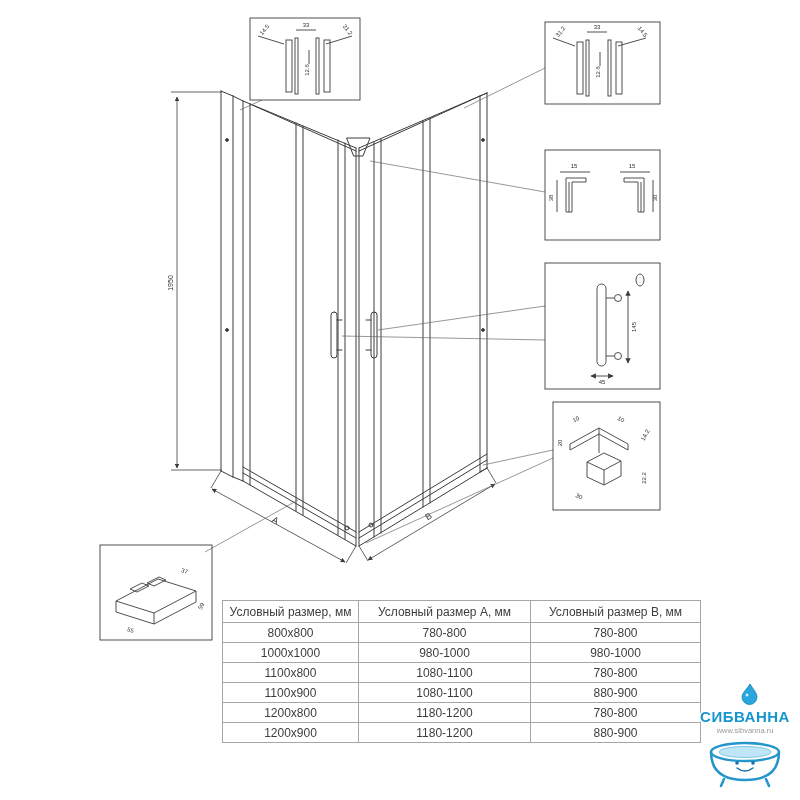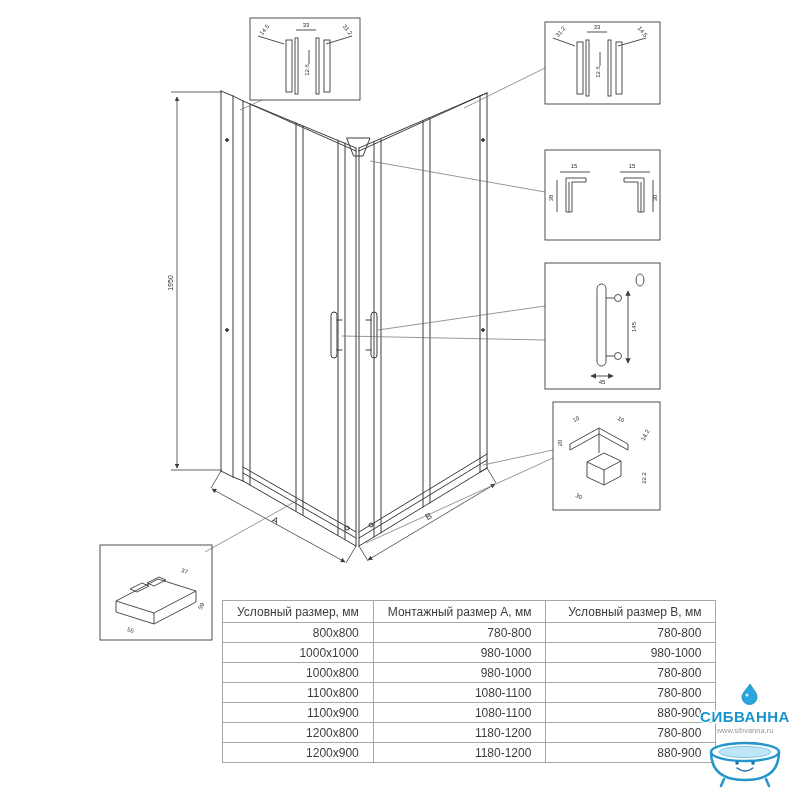--- a/index.html
+++ b/index.html
@@ -4,21 +4,21 @@
 <style>
   * { margin:0; padding:0; box-sizing:border-box; }
   html,body { width:800px; height:800px; background:#fff; font-family:"Liberation Sans", sans-serif; }
   .stage { position:relative; width:800px; height:800px; background:#fff; overflow:hidden; }
   svg.drawing { position:absolute; left:0; top:0; }
   svg text { fill:#2e2e2e; font-family:"Liberation Sans", sans-serif; }
   .dim { font-size:6px; }
   .dim-big { font-size:7px; }
   .ab { font-size:9px; }
   .size-table { position:absolute; left:222px; top:600px; border-collapse:collapse; font-size:12px; color:#3d3d3d; background:#fff; }
-  .size-table th, .size-table td { border:1px solid #a6a6a6; text-align:right; font-weight:normal; padding:0 14px; white-space:nowrap; }
+  .size-table th, .size-table td { border:1px solid #a6a6a6; text-align:center; font-weight:normal; padding:0 6px; white-space:nowrap; }
   .size-table th { height:22px; }
   .size-table td { height:20px; }
   .watermark { position:absolute; right:2px; bottom:2px; width:106px; height:120px; }
 </style>
 </head>
 <body>
 
 <div class="stage">
 
   <svg class="drawing" width="800" height="800" viewBox="0 0 800 800">
@@ -163,39 +163,34 @@
 
   <table class="size-table">
     <colgroup>
       <col style="width:136px">
         <col style="width:172px">
         <col style="width:170px">
     </colgroup>
     <thead>
       <tr>
         <th>Условный размер, мм</th>
-        <th>Монтажный размер A, мм</th>
+        <th>Условный размер A, мм</th>
         <th>Условный размер B, мм</th>
       </tr>
     </thead>
     <tbody>
       <tr>
           <td>800x800</td>
           <td>780-800</td>
           <td>780-800</td>
         </tr>
       <tr>
           <td>1000x1000</td>
           <td>980-1000</td>
           <td>980-1000</td>
-        </tr>
-      <tr>
-          <td>1000x800</td>
-          <td>980-1000</td>
-          <td>780-800</td>
         </tr>
       <tr>
           <td>1100x800</td>
           <td>1080-1100</td>
           <td>780-800</td>
         </tr>
       <tr>
           <td>1100x900</td>
           <td>1080-1100</td>
           <td>880-900</td>

